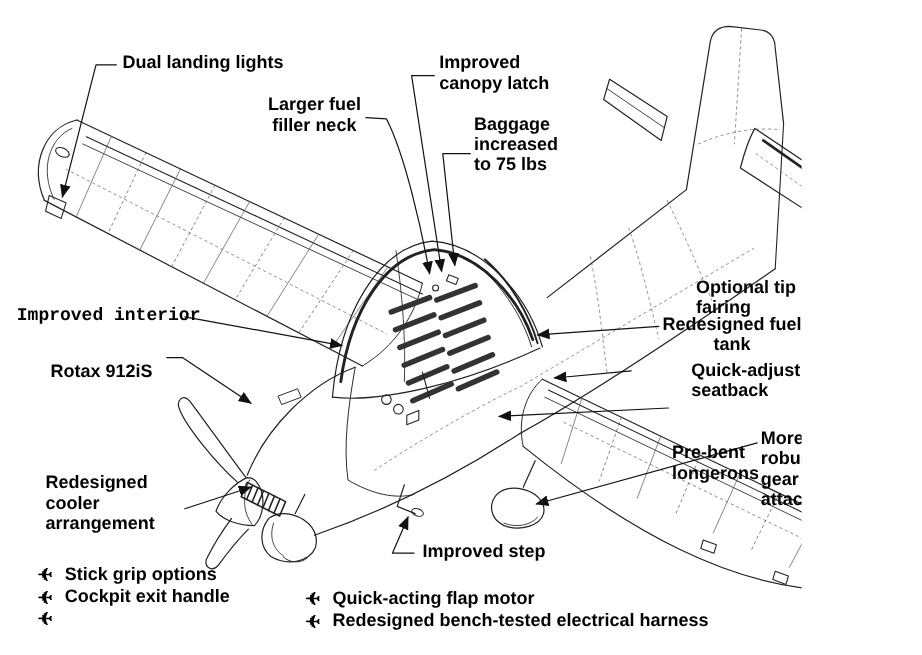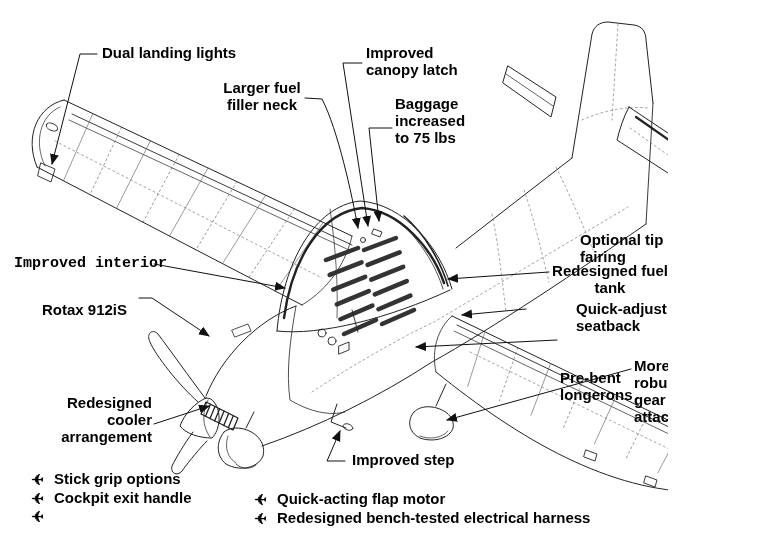--- a/index.html
+++ b/index.html
@@ -7,21 +7,21 @@
     position:relative;width:668px;height:546px;background:#ffffff;
     font-family:"Liberation Sans",sans-serif;overflow:hidden;
   }
   #drawing{position:absolute;left:0;top:0;}
   .callout{
     position:absolute;
     font:bold 15px/17px "Liberation Sans",sans-serif;
     color:#000;white-space:pre-line;letter-spacing:0;
   }
   .c-center{text-align:center;}
-  .c-right{text-align:right;}
+  .c-right{}
   .feature-list{
     position:absolute;display:flex;flex-direction:column;gap:3px;
     font:bold 15px/16px "Liberation Sans",sans-serif;color:#000;
   }
   .feature-row{display:flex;align-items:center;gap:7px;white-space:nowrap;}
   .plane-icon{
     display:inline-block;transform:scaleX(-1);
     font-size:15px;line-height:15px;width:19px;text-align:center;color:#000;
   }
 </style>

